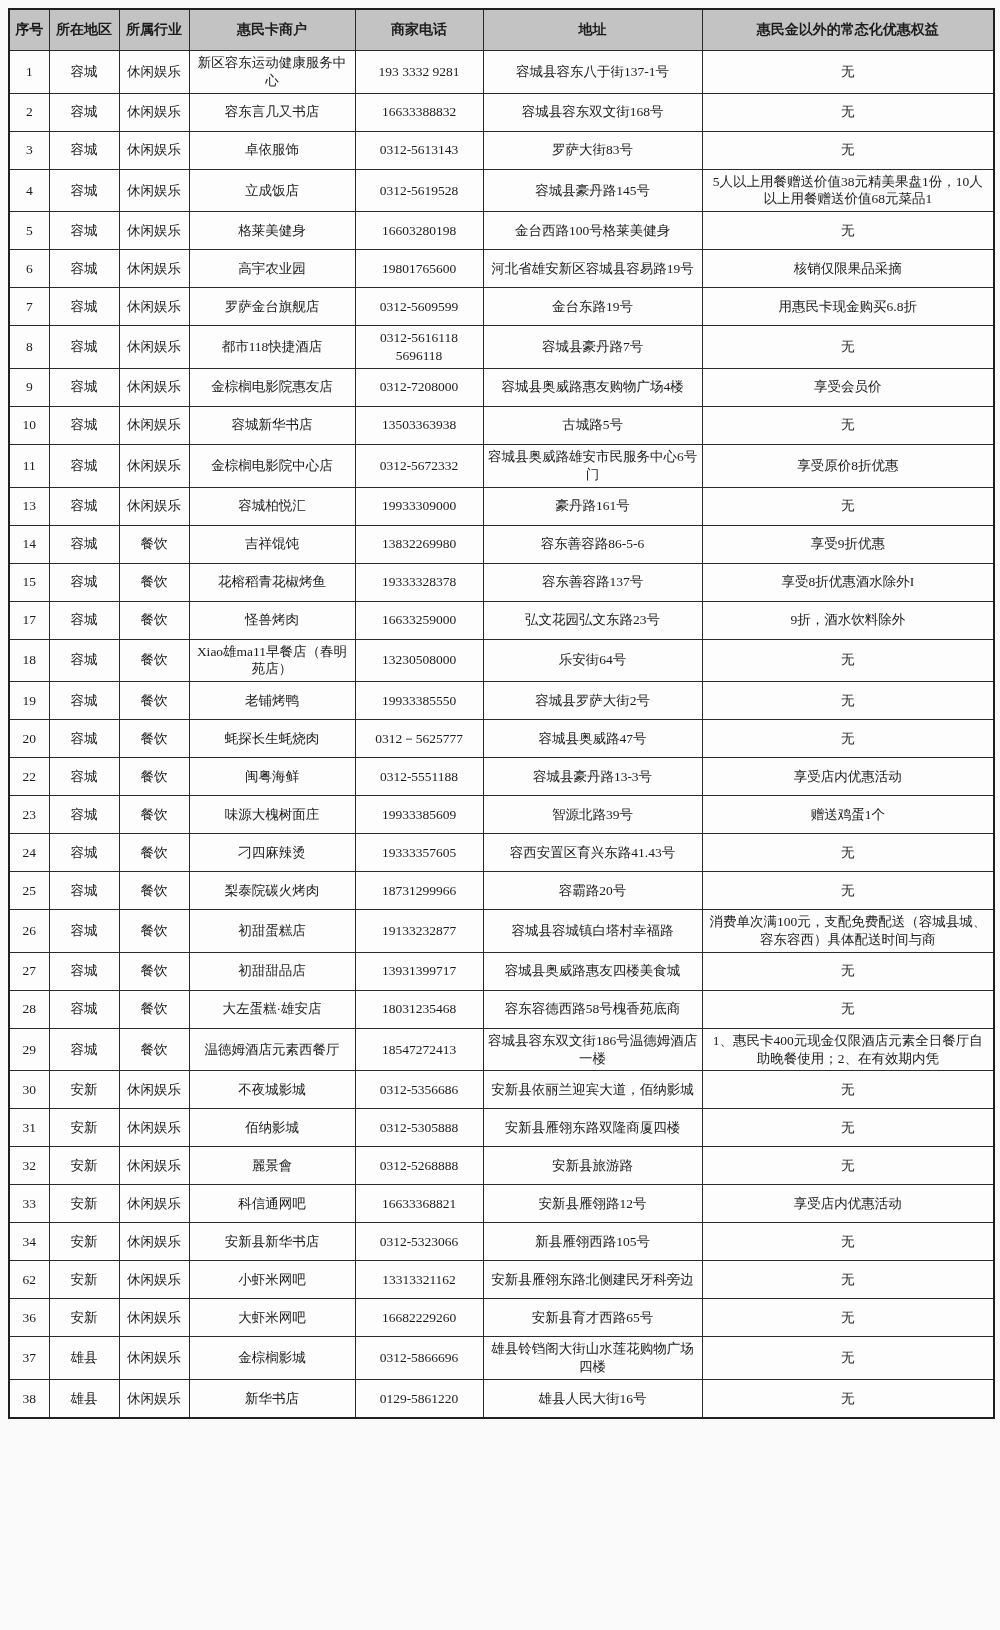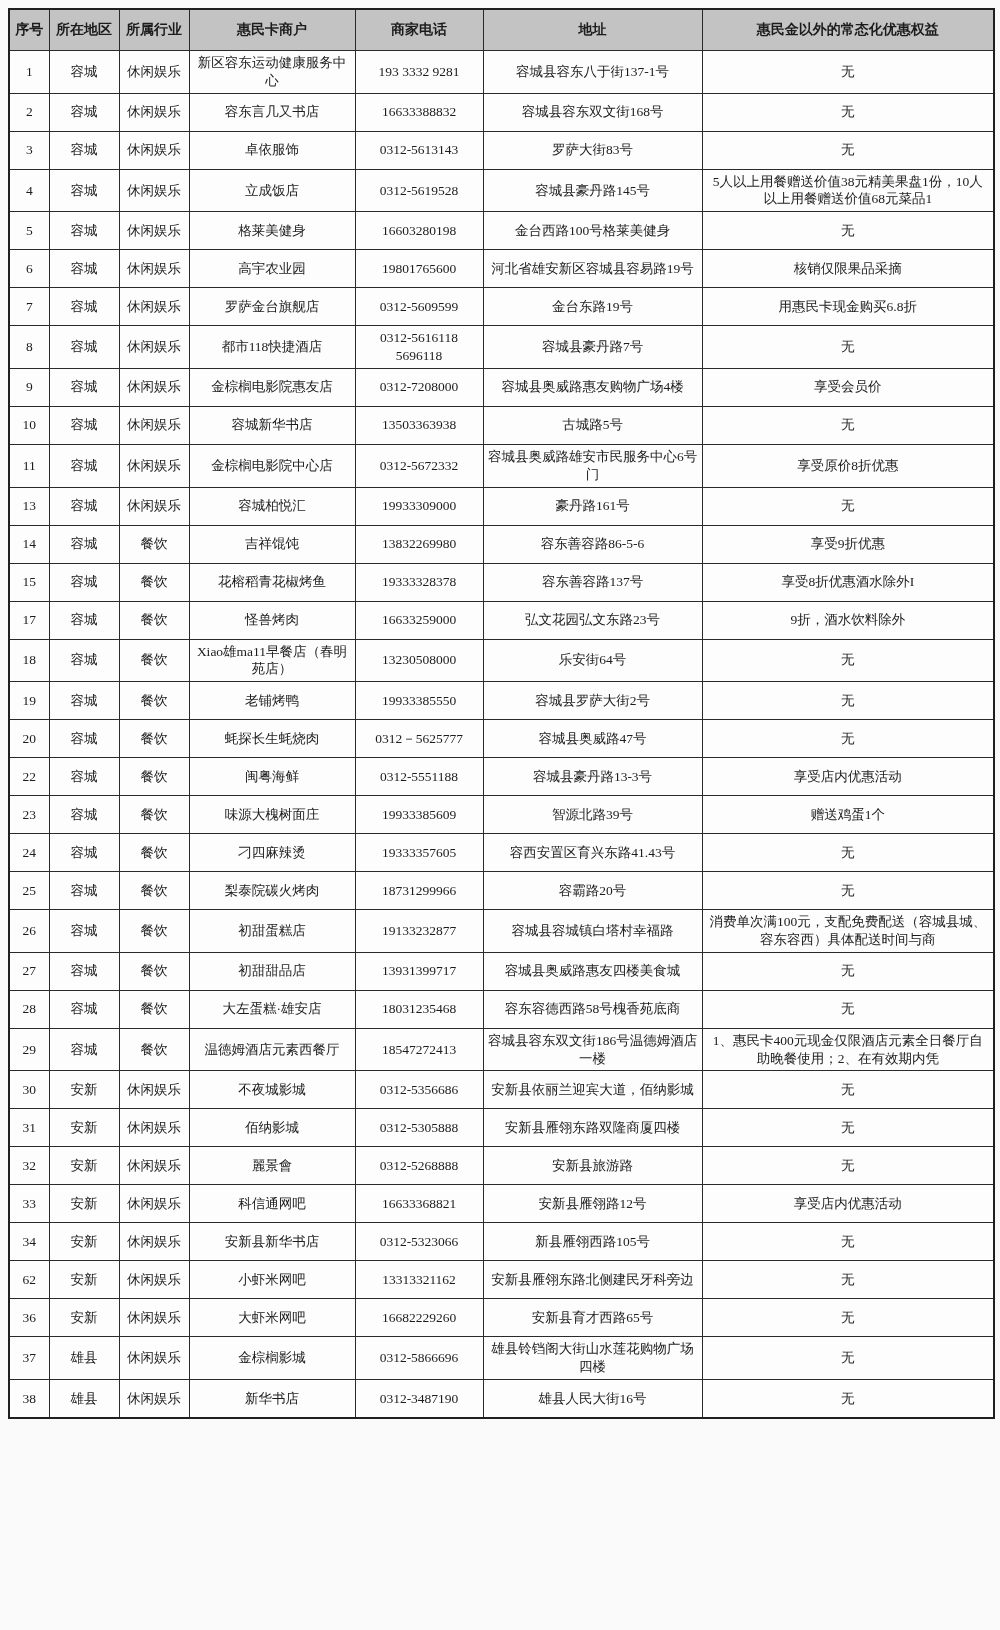--- a/index.html
+++ b/index.html
@@ -374,19 +374,19 @@
           <td>金棕榈影城</td>
           <td>0312-5866696</td>
           <td>雄县铃铛阁大街山水莲花购物广场四楼</td>
           <td>无</td>
         </tr>
         <tr>
           <td>38</td>
           <td>雄县</td>
           <td>休闲娱乐</td>
           <td>新华书店</td>
-          <td>0312-3487190</td>
+          <td>0129-5861220</td>
           <td>雄县人民大街16号</td>
           <td>无</td>
         </tr>
       </tbody>
   </table>
 </div>
 
 </body></html>

